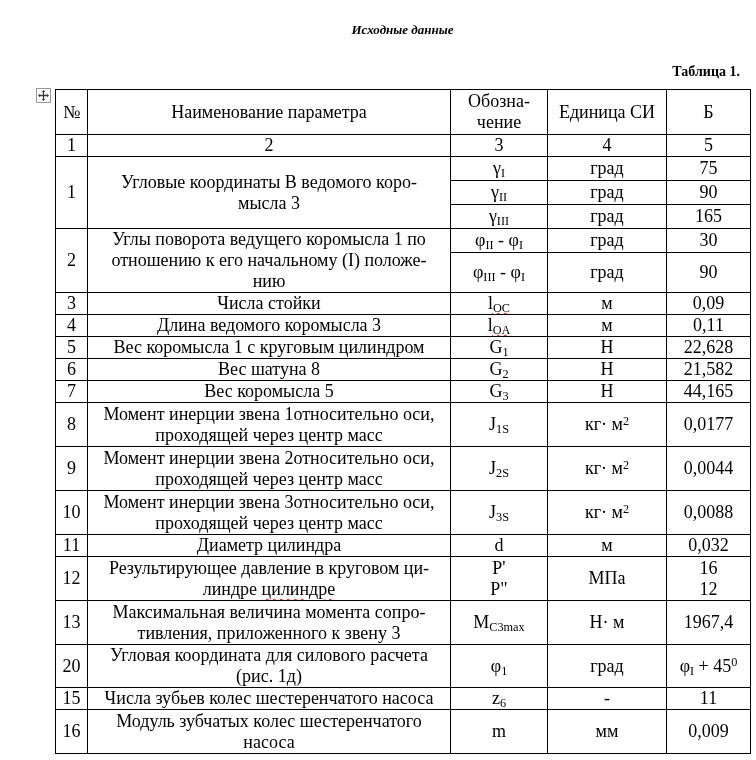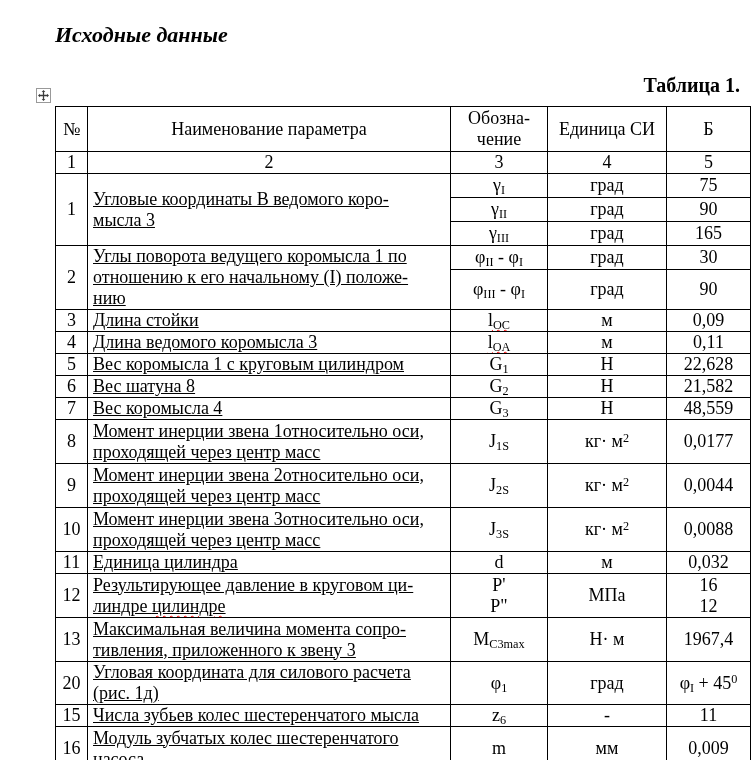--- a/index.html
+++ b/index.html
@@ -4,39 +4,39 @@
 <style>
   * { margin:0; padding:0; box-sizing:border-box; }
   html,body { width:756px; height:760px; }
   body {
     background:#ffffff; color:#000000;
     font-family:"Liberation Serif","DejaVu Serif",serif;
     font-size:18px; overflow:hidden; position:relative;
   }
   .content { margin-left:55px; width:695px; }
   .doc-title {
-    margin-top:22px; text-align:left;
-    font-weight:bold; font-style:italic; font-size:22px;
+    margin-top:22px; text-align:center;
+    font-weight:bold; font-style:italic; font-size:13px;
   }
   .table-caption {
     margin-top:26px; margin-bottom:9px; padding-right:10px;
-    text-align:right; font-weight:bold; font-size:20px;
+    text-align:right; font-weight:bold; font-size:14px;
   }
   .move-handle {
     position:absolute; left:36px; top:88px; width:15px; height:15px;
     border:1px solid #999999; background:#ffffff;
     display:flex; align-items:center; justify-content:center;
     cursor:move;
   }
   table { border-collapse:collapse; table-layout:fixed; width:695px; }
   td {
     border:1px solid #000000; text-align:center; vertical-align:middle;
     padding:0 2px; line-height:21px; overflow:hidden;
   }
-  td.name { text-align:left; padding:0 5px;text-decoration:underline; }
+  td.name { text-align:center; padding:0 5px; }
   tr.h45 { height:45px; } tr.h44 { height:44px; } tr.h43 { height:43px; }
   tr.h40 { height:40px; } tr.h24 { height:24px; } tr.h22 { height:22px; }
   sub { font-size:68%; line-height:0; position:relative; vertical-align:baseline; top:0.28em; }
   sup { font-size:68%; line-height:0; position:relative; vertical-align:baseline; top:-0.45em; }
   .sic, .misspell {
     text-decoration:underline;
     text-decoration-style:wavy;
     text-decoration-color:#ff0000;
     text-decoration-thickness:1px;
     text-underline-offset:3px;
@@ -101,21 +101,21 @@
       <td>30</td>
     </tr>
     <tr class="h40">
       <td>φ<sub>III</sub> - φ<sub>I</sub></td>
       <td>град</td>
       <td>90</td>
     </tr>
 
     <tr class="h22">
       <td>3</td>
-      <td class="name">Длина стойки</td>
+      <td class="name">Числа стойки</td>
       <td><span class="misspell">l<sub>OC</sub></span></td>
       <td>м</td>
       <td>0,09</td>
     </tr>
 
     <tr class="h22">
       <td>4</td>
       <td class="name">Длина ведомого коромысла 3</td>
       <td><span class="misspell">l<sub>OA</sub></span></td>
       <td>м</td>
@@ -133,24 +133,24 @@
     <tr class="h22">
       <td>6</td>
       <td class="name">Вес шатуна 8</td>
       <td>G<sub>2</sub></td>
       <td>Н</td>
       <td>21,582</td>
     </tr>
 
     <tr class="h22">
       <td>7</td>
-      <td class="name">Вес коромысла 4</td>
+      <td class="name">Вес коромысла 5</td>
       <td>G<sub>3</sub></td>
       <td>Н</td>
-      <td>48,559</td>
+      <td>44,165</td>
     </tr>
 
     <tr class="h44">
       <td>8</td>
       <td class="name">Момент инерции звена 1относительно оси,<br>проходящей через центр масс</td>
       <td>J<sub>1S</sub></td>
       <td>кг· м<sup>2</sup></td>
       <td>0,0177</td>
     </tr>
 
@@ -165,21 +165,21 @@
     <tr class="h44">
       <td>10</td>
       <td class="name">Момент инерции звена 3относительно оси,<br>проходящей через центр масс</td>
       <td>J<sub>3S</sub></td>
       <td>кг· м<sup>2</sup></td>
       <td>0,0088</td>
     </tr>
 
     <tr class="h22">
       <td>11</td>
-      <td class="name">Единица цилиндра</td>
+      <td class="name">Диаметр цилиндра</td>
       <td>d</td>
       <td>м</td>
       <td>0,032</td>
     </tr>
 
     <tr class="h44">
       <td>12</td>
       <td class="name">Результирующее давление в круговом ци-<br>линдре <span class="sic">цилиндре</span></td>
       <td>P'<br>P"</td>
       <td>МПа</td>
@@ -197,21 +197,21 @@
     <tr class="h43">
       <td>20</td>
       <td class="name">Угловая координата для силового расчета<br>(рис. 1д)</td>
       <td>φ<sub>1</sub></td>
       <td>град</td>
       <td>φ<sub>I</sub> + 45<sup>0</sup></td>
     </tr>
 
     <tr class="h22">
       <td>15</td>
-      <td class="name">Числа зубьев колес шестеренчатого мысла</td>
+      <td class="name">Числа зубьев колес шестеренчатого насоса</td>
       <td>z<sub>6</sub></td>
       <td>-</td>
       <td>11</td>
     </tr>
 
     <tr class="h44">
       <td>16</td>
       <td class="name">Модуль зубчатых колес шестеренчатого<br>насоса</td>
       <td>m</td>
       <td>мм</td>

